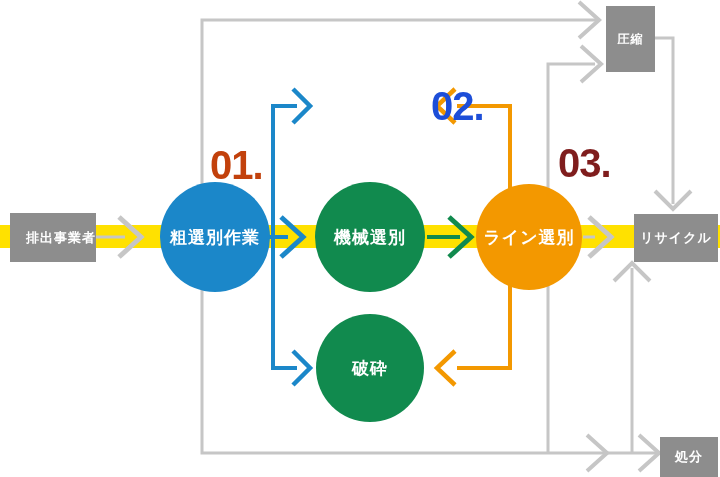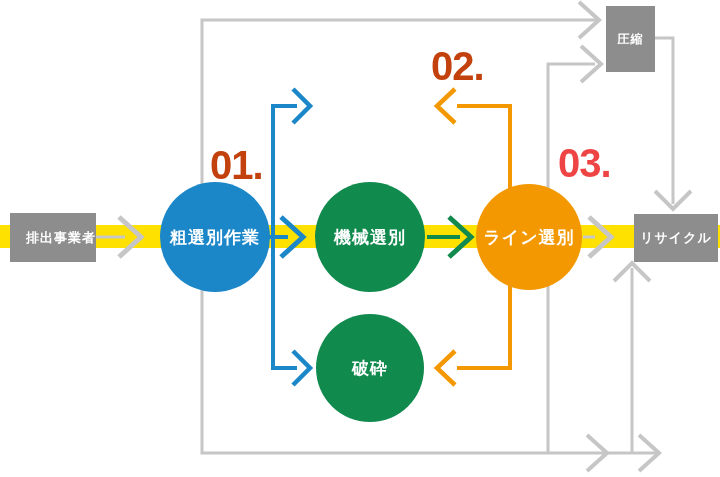--- a/index.html
+++ b/index.html
@@ -24,22 +24,22 @@
   .circle{border-radius:50%;font-size:17px;letter-spacing:1px;}
   .circle.blue{background:#1b87c9;}
   .circle.green{background:#118a4e;}
   .circle.orange{background:#f39800;}
   .gbox{background:#8d8d8d;font-size:13px;letter-spacing:1px;}
   .stageNum{
     position:absolute;
     font-size:40px;font-weight:800;letter-spacing:-1px;line-height:1;
   }
   .stageNum.n1{color:#c2410c;}
-  .stageNum.n2{color:#c2410c;}
-  .stageNum.n3{color:#ef4444;}
+  .stageNum.n2{color:#1d4ed8;margin-top:40px;}
+  .stageNum.n3{color:#7f1d1d;}
 </style>
 </head>
 <body>
 
 <div class="stage">
 
   <div class="band"></div>
 
   <svg class="lines" viewBox="0 0 720 477">
 
@@ -87,20 +87,23 @@
 
   <div class="node gbox" style="left:10px;top:213px;width:86px;height:49px;padding-left:16px;">
     <span>排出事業者</span>
   </div>
   <div class="node gbox" style="left:606px;top:6px;width:49px;height:66px;font-size:12px;">
     <span>圧縮</span>
   </div>
   <div class="node gbox" style="left:634px;top:214px;width:84px;height:48px;">
     <span>リサイクル</span>
   </div>
+  <div class="node gbox" style="left:660px;top:437px;width:58px;height:40px;">
+    <span>処分</span>
+  </div>
 
   <div class="node circle blue" style="left:160px;top:182px;width:110px;height:110px;">
     <span>粗選別作業</span>
   </div>
   <div class="node circle green" style="left:315px;top:182px;width:110px;height:110px;">
     <span>機械選別</span>
   </div>
   <div class="node circle green" style="left:316px;top:314px;width:108px;height:108px;">
     <span>破砕</span>
   </div>

